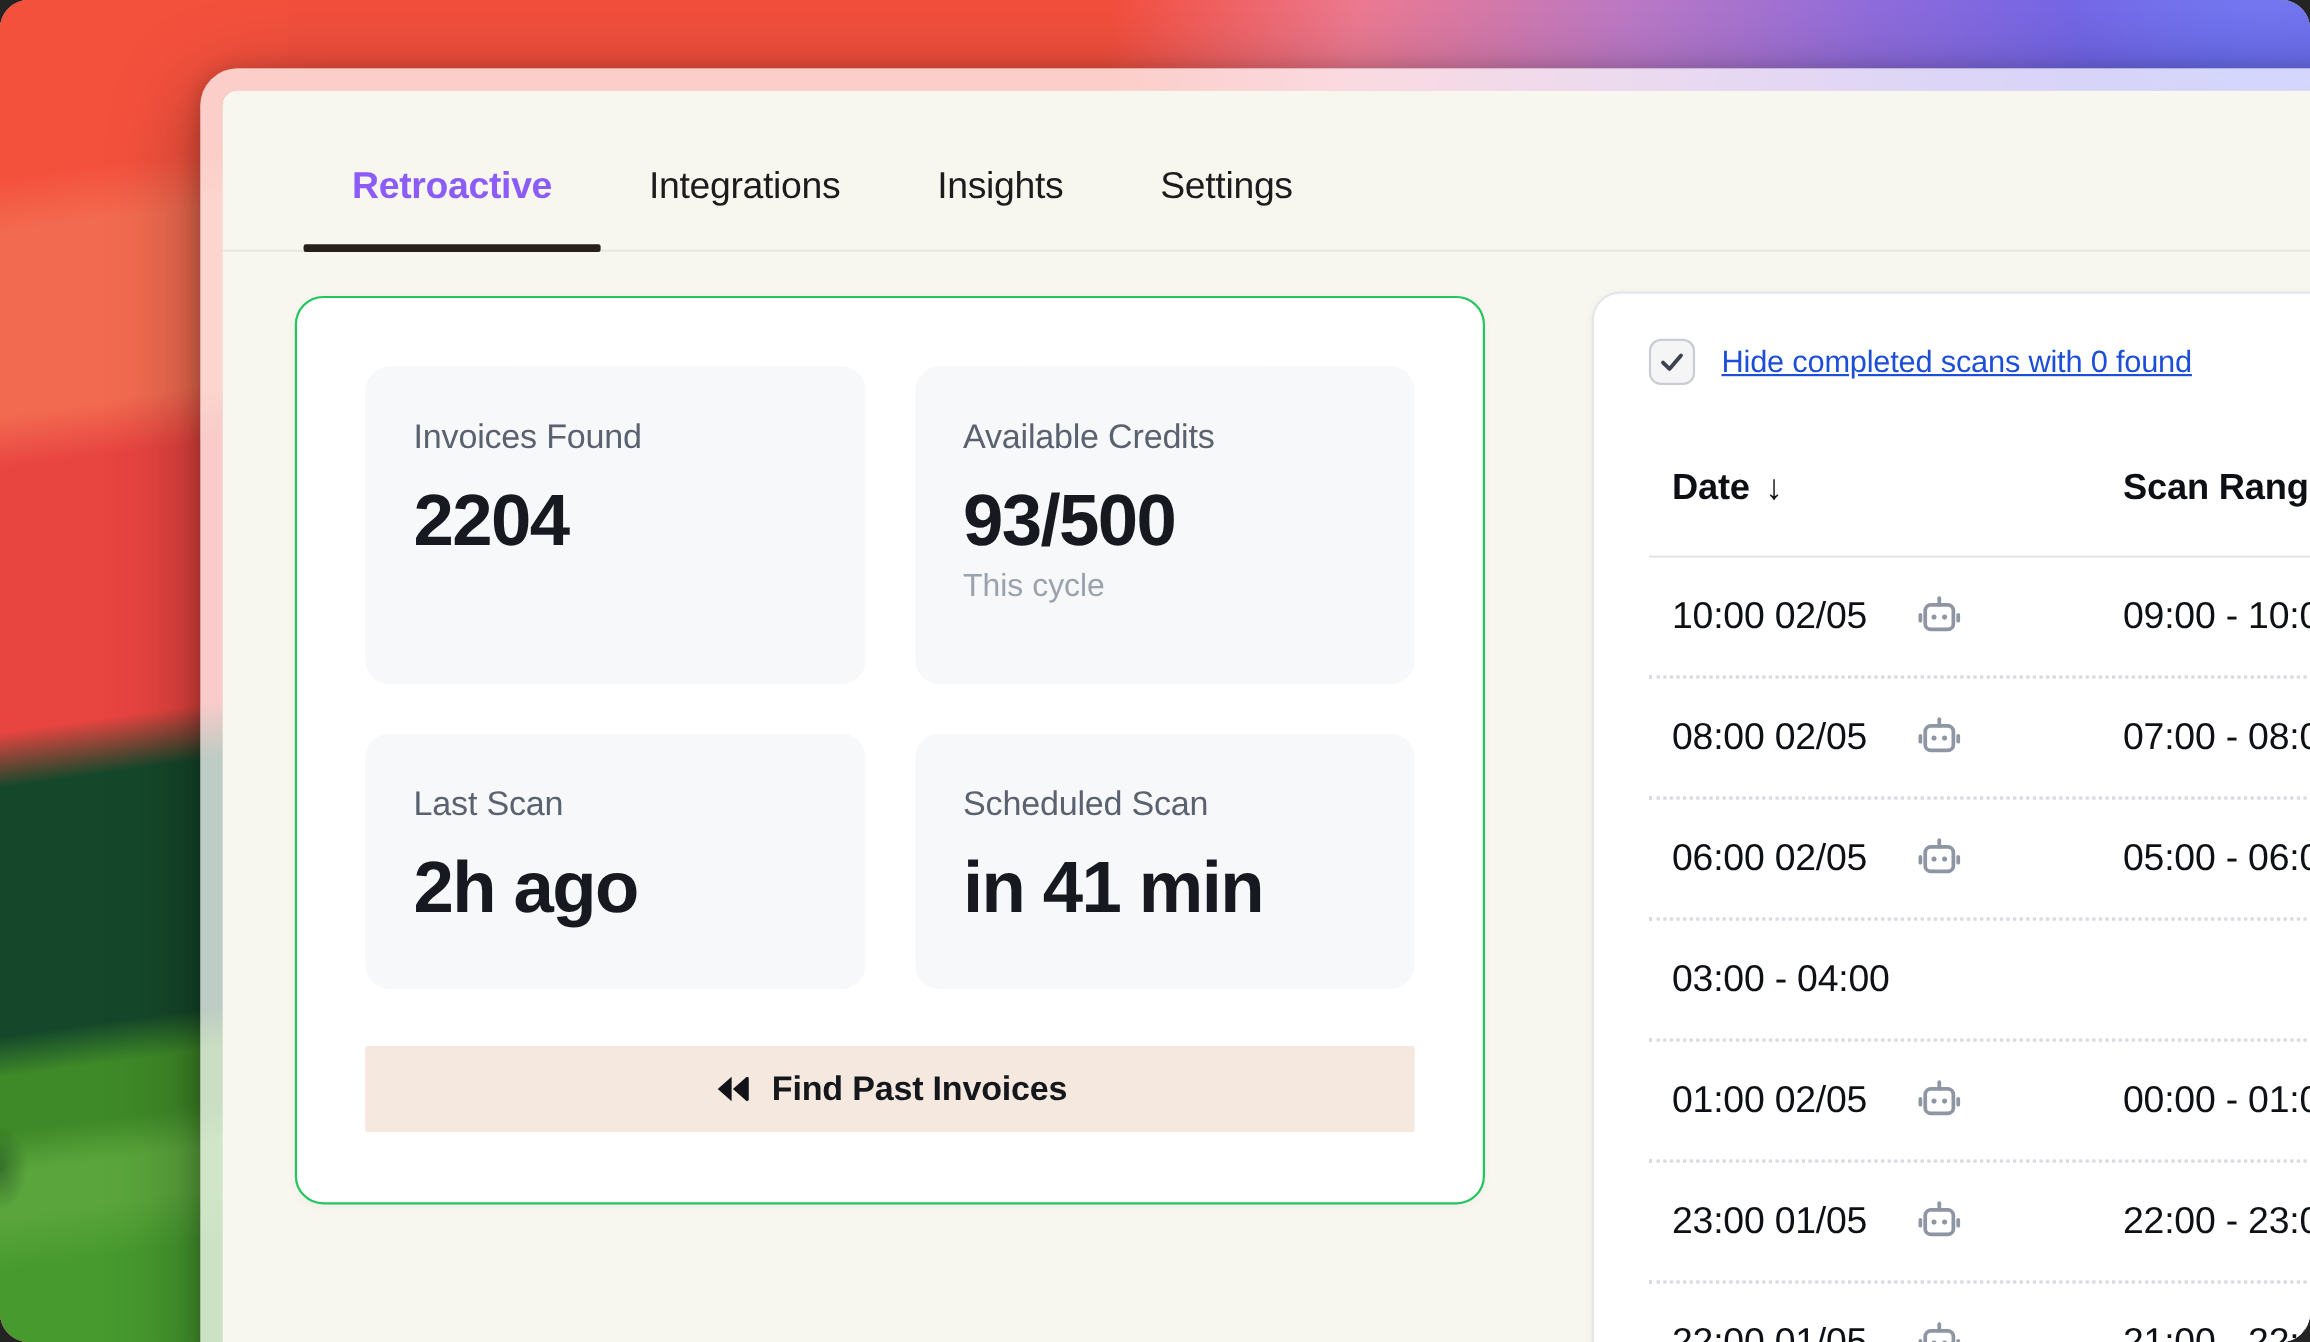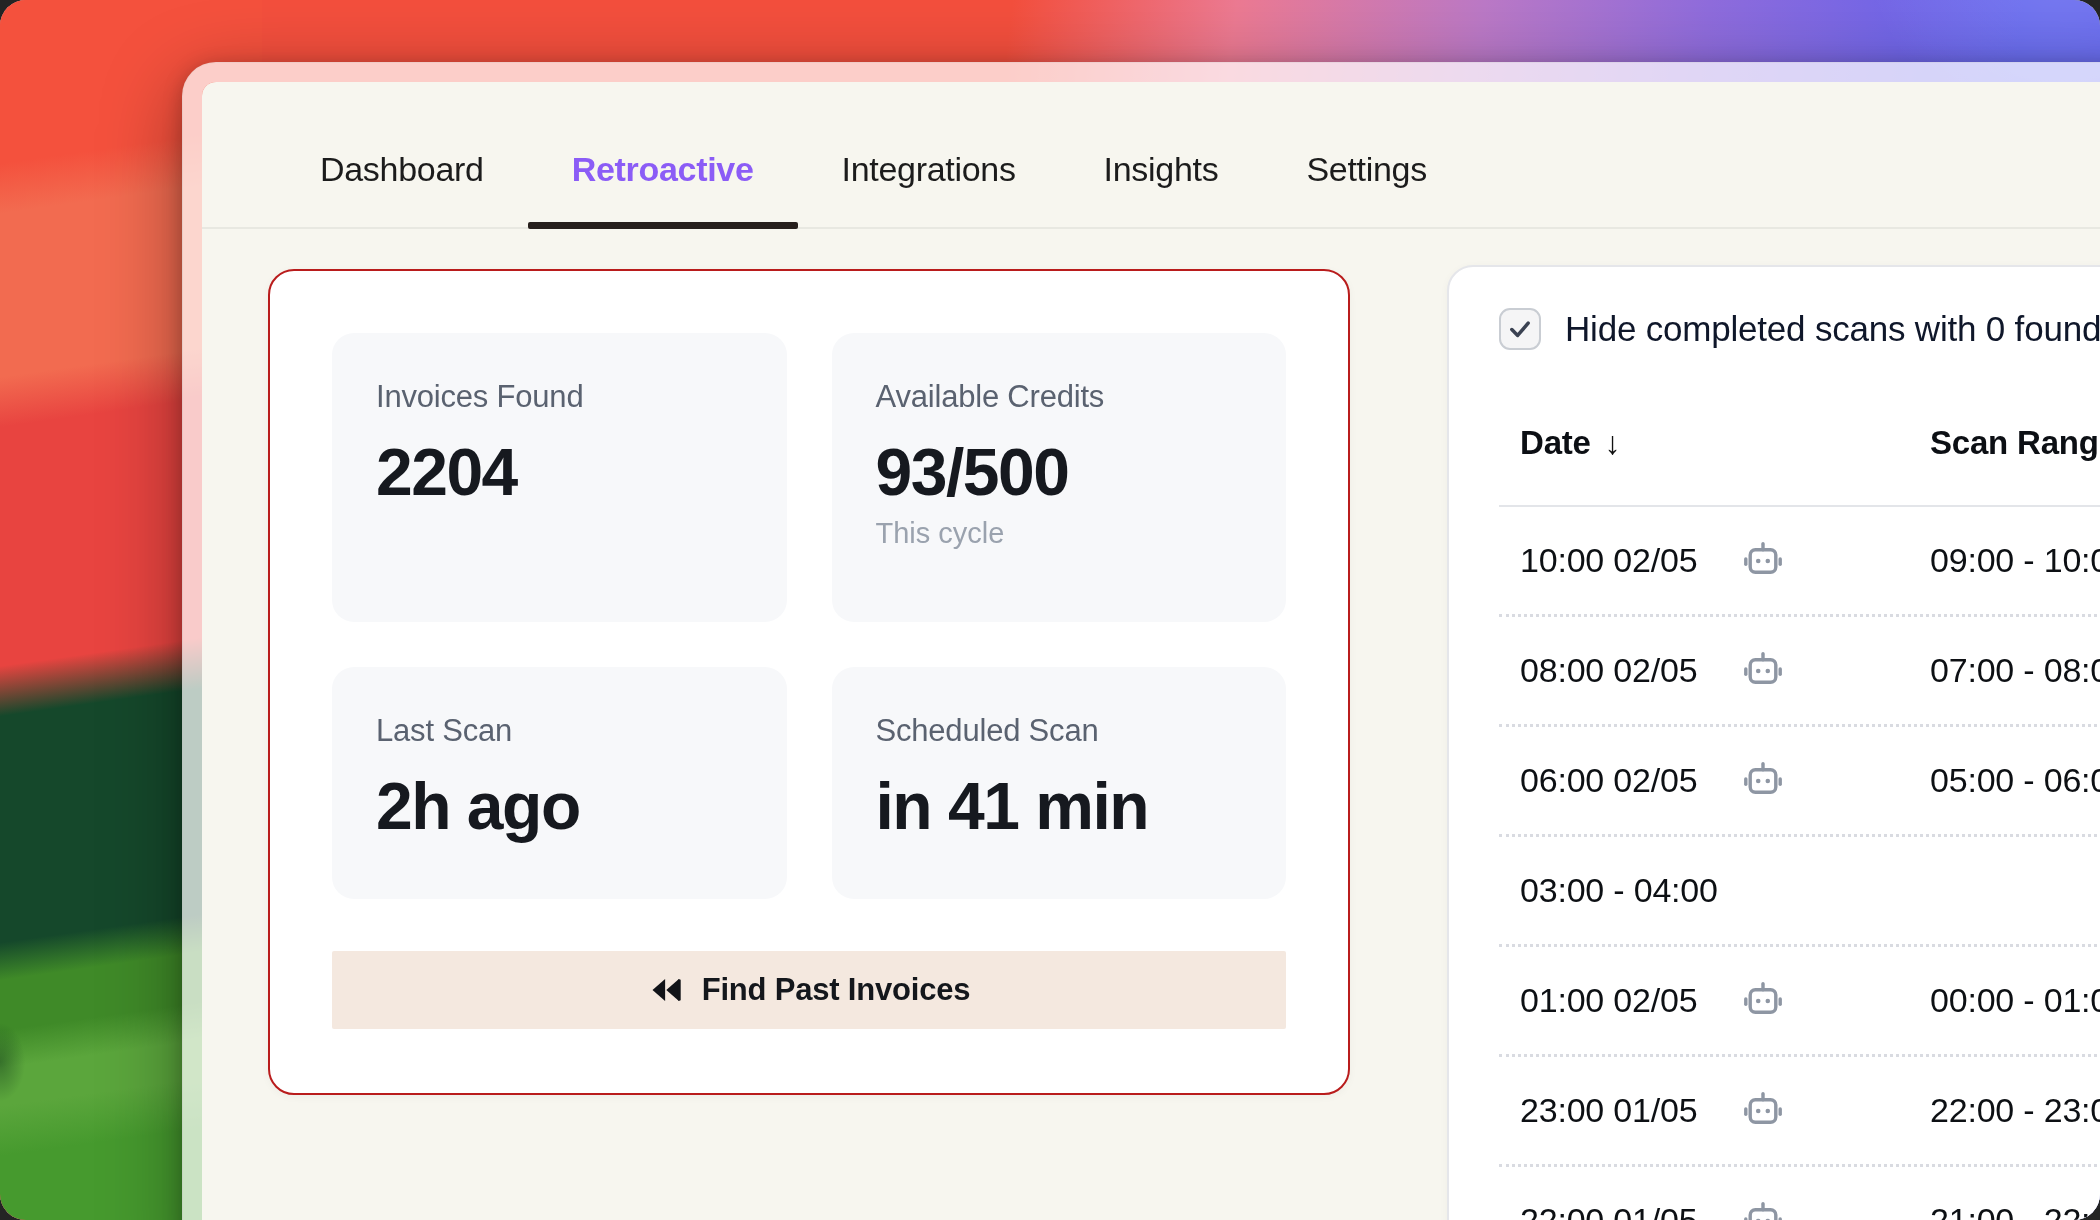--- a/index.html
+++ b/index.html
@@ -44,21 +44,21 @@
   }
   .tab.active{font-weight:700;color:#8b5cf6;}
   .tab.active::after{
     content:"";position:absolute;left:0;right:0;bottom:-2px;height:7px;
     background:var(--underline,#261f1c);border-radius:2px;
   }
   .content{position:absolute;left:0;right:0;top:147px;bottom:0;}
   
   .stats-card{
     position:absolute;left:66px;top:40px;width:1082px;height:826px;
-    background:#ffffff;border:2px solid #b91c1c;border-radius:26px;
+    background:#ffffff;border:2px solid #22c55e;border-radius:26px;
     padding:62px;box-shadow:0 2px 8px rgba(25,28,46,.04);
   }
   .tiles{display:grid;grid-template-columns:1fr 1fr;grid-template-rows:289px 232px;gap:45px;}
   .tile{background:#f7f8fa;border-radius:22px;padding:46px 44px;}
   .tile-label{font-size:31px;font-weight:500;color:#5a6270;letter-spacing:-.2px;}
   .tile-value{margin-top:22px;font-size:66px;line-height:70px;font-weight:700;color:#16191f;letter-spacing:-1.5px;}
   .tile-sub{margin-top:10px;font-size:29px;color:#9aa2ae;}
   .find-btn{
     appearance:none;border:none;cursor:pointer;margin-top:52px;width:100%;height:78px;
     border-radius:2px;background:var(--btn-bg,#f4e8df);
@@ -70,21 +70,21 @@
   .scans-panel{
     position:absolute;left:1245px;top:36px;right:-80px;bottom:-80px;
     background:#ffffff;border:2px solid #e5e6ea;border-radius:26px;
     padding:41px 0 0 50px;box-shadow:0 2px 8px rgba(25,28,46,.04);overflow:hidden;
   }
   .filter{display:flex;align-items:center;gap:24px;cursor:pointer;width:max-content;}
   .checkbox{
     width:42px;height:42px;flex:0 0 42px;border:2.5px solid #c9cdd3;border-radius:11px;
     background:#f5f5f6;display:flex;align-items:center;justify-content:center;
   }
-  .filter-label{font-size:35px;color:#0f172a;letter-spacing:-.2px;white-space:nowrap;}
+  .filter-label{font-size:28px;color:#1d4ed8;letter-spacing:-.2px;white-space:nowrap;text-decoration:underline;}
   .thead{margin-top:74px;display:flex;padding-left:21px;align-items:center;}
   .th{font-size:33px;font-weight:700;color:#0c0f14;letter-spacing:-.2px;display:flex;align-items:center;gap:14px;}
   .th-date{width:410px;}
   .sort-arrow{font-weight:600;font-size:32px;color:#111;}
   .hline{margin-top:43px;height:2px;background:#e3e5e9;}
   .row{
     height:110px;display:flex;align-items:center;padding-left:21px;
     border-bottom:3px dotted #d9dbe1;cursor:pointer;
   }
   .cell-date{width:410px;display:flex;align-items:center;gap:42px;font-size:34px;color:#0d1014;letter-spacing:-.2px;white-space:nowrap;}
@@ -93,21 +93,20 @@
 </style>
 </head>
 <body>
 
 <div class="screen">
   <div class="wallpaper"></div>
 
   <div class="window">
 
     <nav class="tabbar" id="tabbar">
-        <button class="tab">Dashboard</button>
         <button class="tab active">Retroactive</button>
         <button class="tab">Integrations</button>
         <button class="tab">Insights</button>
         <button class="tab">Settings</button>
       </nav>
 
     <div class="content">
 
       <section class="stats-card">
         <div class="tiles">

